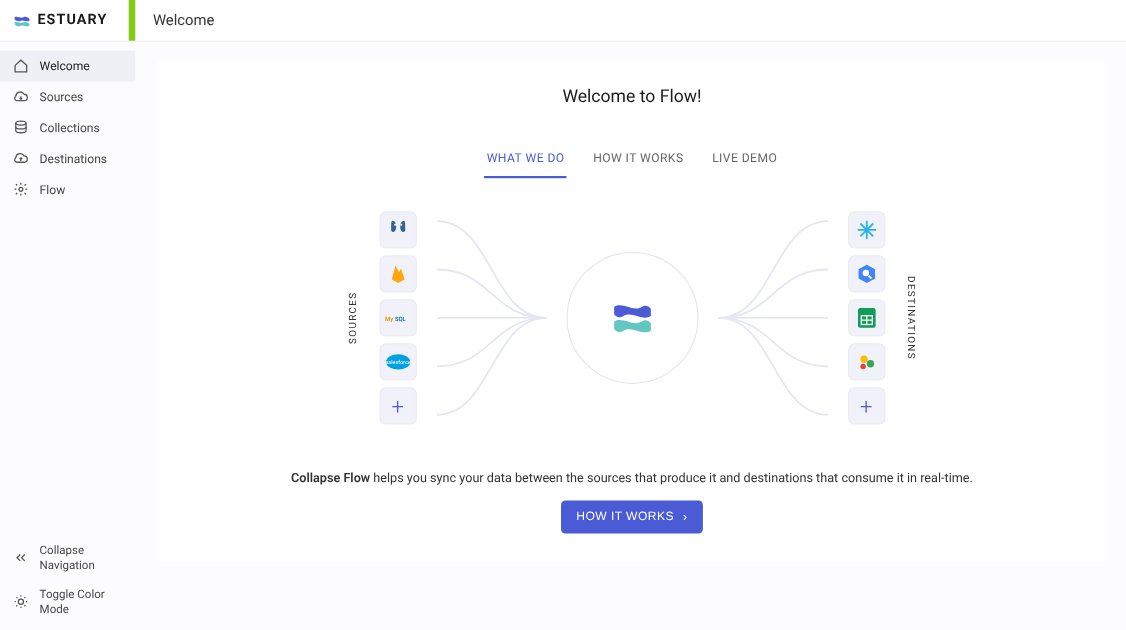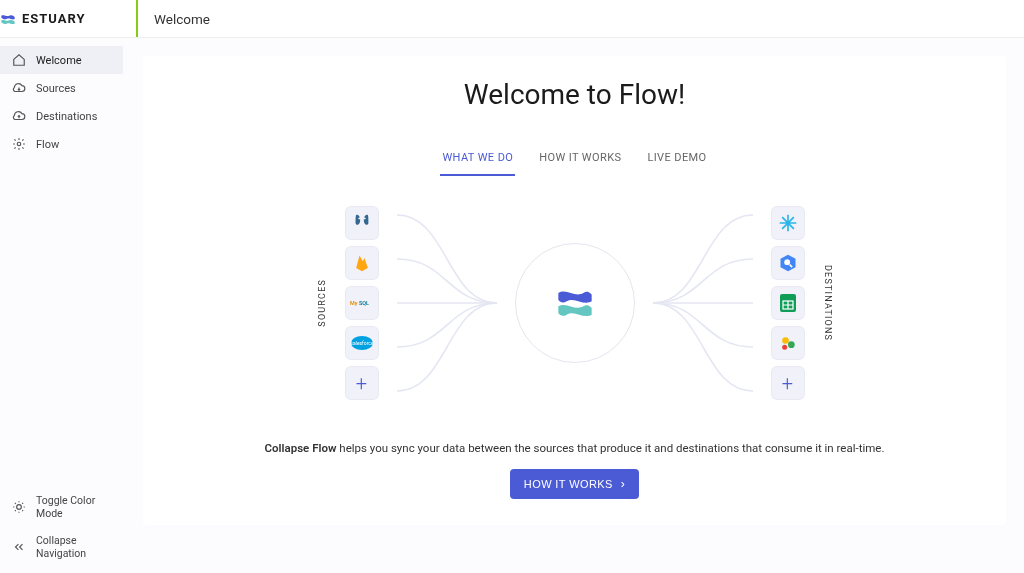--- a/index.html
+++ b/index.html
@@ -1,36 +1,36 @@
 <!DOCTYPE html>
 <html><head>
 <meta charset="utf-8">
 <style>
 * { margin: 0; padding: 0; box-sizing: border-box; }
 body { font-family: -apple-system, BlinkMacSystemFont, 'Segoe UI', Roboto, sans-serif; width: 1024px; height: 573px; overflow: hidden; background: #fcfcfe; color: #222; }
 
 .top-bar { height: 38px; display: flex; align-items: center; border-bottom: 1px solid #eee; background: #fff; }
-.logo-area { width: 138px; display: flex; align-items: center; gap: 6px; border-right: 2px solid #84cc16; height: 100%; }
+.logo-area { width: 123px; display: flex; align-items: center; gap: 6px; padding-left: 12px; border-right: 6px solid #84cc16; height: 100%; }
 .logo-mark { display: inline-flex; }
 .logo-word { font-weight: 700; letter-spacing: 1px; font-size: 13px; color: #1a1a1a; }
 .page-title { margin-left: 16px; font-size: 13.5px; color: #333; }
 
 .frame { display: flex; height: calc(573px - 38px); }
 
 .sidebar { width: 123px; background: #fcfcfe; display: flex; flex-direction: column; justify-content: space-between; border-right: 0; }
 .nav-list { padding-top: 8px; }
 .nav-item { display: flex; align-items: center; gap: 10px; padding: 7px 12px; font-size: 11px; color: #444; cursor: pointer; }
 .nav-item.active { background: #efeff6; color: #222; }
 .nav-item .icn { width: 14px; height: 14px; display: inline-flex; align-items: center; justify-content: center; }
 .bottom-actions { padding-bottom: 6px; }
 .bottom-actions .nav-item { color: #444; font-size: 10.5px; }
 
 .main { flex: 1; padding: 18px 18px 18px 20px; overflow: hidden; }
 .card { background: #fff; border-radius: 4px; padding: 18px 24px 26px; }
-.hero-title { text-align: center; font-size: 28px; font-weight: 400; color: #1b1b1b; margin-top: 4px; }
+.hero-title { text-align: center; font-size: 16px; font-weight: 400; color: #1b1b1b; margin-top: 4px; }
 
 .tabs { display: flex; justify-content: center; gap: 22px; margin-top: 32px; border-bottom: 1px solid transparent; }
 .tab { font-size: 11px; letter-spacing: 0.4px; color: #666; padding: 8px 2px 10px; cursor: pointer; text-transform: uppercase; }
 .tab.active { color: #4b5bd6; border-bottom: 2px solid #4b5bd6; }
 
 .diagram-area { position: relative; height: 220px; margin-top: 16px; display: flex; align-items: center; justify-content: center; gap: 18px; }
 .side-label { font-size: 9px; letter-spacing: 1.2px; color: #333; writing-mode: vertical-rl; transform: rotate(180deg); }
 .side-label.right { writing-mode: vertical-rl; transform: none; }
 
 .tile-stack { display: flex; flex-direction: column; gap: 6px; }
@@ -81,53 +81,63 @@
             <svg width="14" height="14" viewBox="0 0 24 24" fill="none" stroke="#555" stroke-width="2">
               <path d="M17 18a5 5 0 000-10 7 7 0 00-13 3 4 4 0 001 7h12z"></path>
               <path d="M12 11v5m0 0l-2-2m2 2l2-2"></path>
             </svg>
           </span>
         <span>Sources</span>
       </div>
       <div class="nav-item">
         <span class="icn">
             <svg width="14" height="14" viewBox="0 0 24 24" fill="none" stroke="#555" stroke-width="2">
+              <ellipse cx="12" cy="5" rx="8" ry="3"></ellipse>
+              <path d="M4 5v6c0 1.7 3.6 3 8 3s8-1.3 8-3V5"></path>
+              <path d="M4 11v6c0 1.7 3.6 3 8 3s8-1.3 8-3v-6"></path>
+            </svg>
+          </span>
+        <span>Collections</span>
+      </div>
+      <div class="nav-item">
+        <span class="icn">
+            <svg width="14" height="14" viewBox="0 0 24 24" fill="none" stroke="#555" stroke-width="2">
               <path d="M17 18a5 5 0 000-10 7 7 0 00-13 3 4 4 0 001 7h12z"></path>
               <path d="M12 16v-5m0 0l-2 2m2-2l2 2"></path>
             </svg>
           </span>
         <span>Destinations</span>
       </div>
       <div class="nav-item">
         <span class="icn">
             <svg width="14" height="14" viewBox="0 0 24 24" fill="none" stroke="#555" stroke-width="2">
               <circle cx="12" cy="12" r="3"></circle>
               <path d="M12 2v3M12 19v3M4.2 4.2l2.1 2.1M17.7 17.7l2.1 2.1M2 12h3M19 12h3M4.2 19.8l2.1-2.1M17.7 6.3l2.1-2.1"></path>
             </svg>
           </span>
         <span>Flow</span>
       </div>
     </nav>
     <div class="bottom-actions">
       <div class="nav-item">
         <span class="icn">
             <svg width="14" height="14" viewBox="0 0 24 24" fill="none" stroke="#555" stroke-width="2">
+              <path d="M11 17l-5-5 5-5M18 17l-5-5 5-5"></path>
+            </svg>
+          </span>
+        <span>Collapse Navigation</span>
+      </div>
+      <div class="nav-item">
+        <span class="icn">
+            <svg width="14" height="14" viewBox="0 0 24 24" fill="none" stroke="#555" stroke-width="2">
               <circle cx="12" cy="12" r="4"></circle>
               <path d="M12 2v2M12 20v2M4 12H2M22 12h-2M5 5l1.5 1.5M17.5 17.5L19 19M5 19l1.5-1.5M17.5 6.5L19 5"></path>
             </svg>
           </span>
         <span>Toggle Color Mode</span>
-      </div>
-      <div class="nav-item">
-        <span class="icn">
-            <svg width="14" height="14" viewBox="0 0 24 24" fill="none" stroke="#555" stroke-width="2">
-              <path d="M11 17l-5-5 5-5M18 17l-5-5 5-5"></path>
-            </svg>
-          </span>
-        <span>Collapse Navigation</span>
       </div>
     </div>
   </aside>
 
   <main class="main">
     <div class="card">
       <h1 class="hero-title">Welcome to Flow!</h1>
 
       <div class="tabs">
         <div class="tab active">WHAT WE DO</div>

